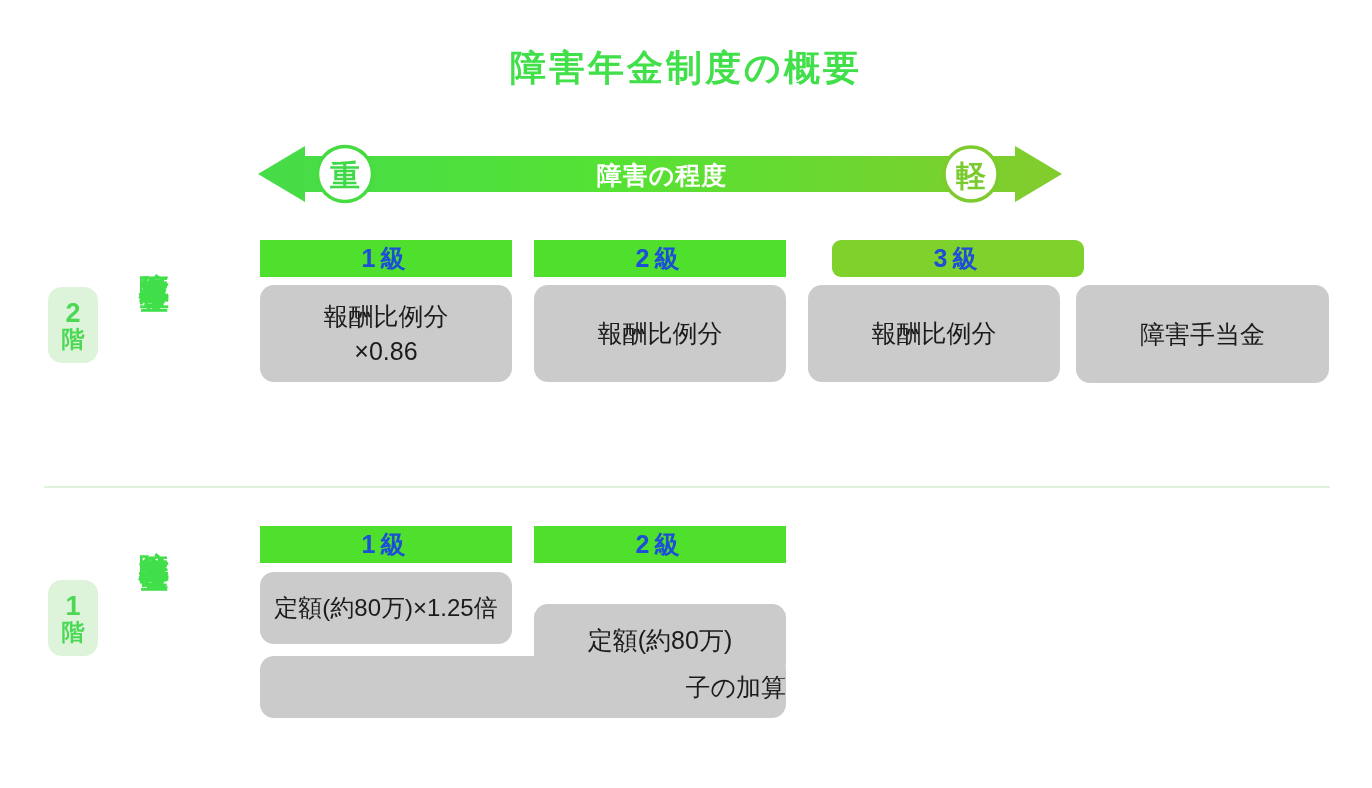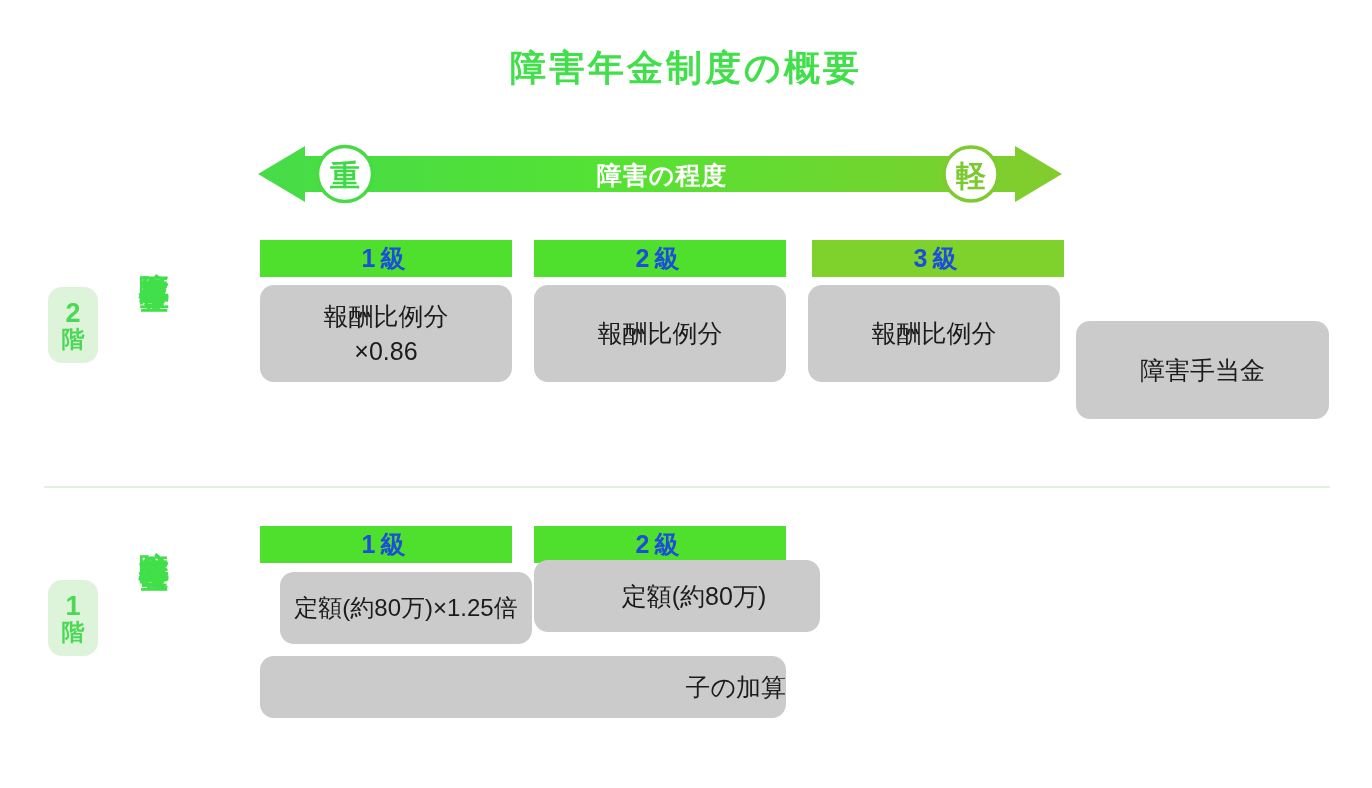--- a/index.html
+++ b/index.html
@@ -13,36 +13,36 @@
   }
   .arrow-svg{position:absolute;left:258px;top:142px;}
 
   .grade-header{
     position:absolute;width:252px;height:37px;background:#4fe02e;
     color:#1d4ed8;font-size:25px;font-weight:bold;letter-spacing:5px;
     display:flex;align-items:center;justify-content:center;
   }
   .gh-s1c1{left:260px;top:240px;}
   .gh-s1c2{left:534px;top:240px;}
-  .gh-s1c3{left:812px;top:240px;background:#7fd22b;}
+  .gh-s1c3{left:832px;top:240px;background:#7fd22b;border-radius:9px;}
   .gh-s2c1{left:260px;top:526px;}
   .gh-s2c2{left:534px;top:526px;}
 
   .gray-box{
     position:absolute;background:#cbcbcb;border-radius:14px;
     color:#1b1b1b;font-size:25px;line-height:1.4;text-align:center;
     display:flex;flex-direction:column;align-items:center;justify-content:center;
   }
   .gb-s1c1{left:260px;top:285px;width:252px;height:97px;}
   .gb-s1c2{left:534px;top:285px;width:252px;height:97px;}
   .gb-s1c3{left:808px;top:285px;width:252px;height:97px;}
-  .gb-s1c4{left:1076px;top:285px;width:253px;height:98px;margin-top:36px;}
+  .gb-s1c4{left:1076px;top:285px;width:253px;height:98px;}
   .gb-wide1{left:260px;top:397px;width:526px;height:57px;}
-  .gb-s2c1{left:260px;top:572px;width:252px;height:72px;font-size:24px;margin-left:20px;}
-  .gb-s2c2{left:534px;top:560px;width:252px;height:72px;padding-left:34px;}
+  .gb-s2c1{left:260px;top:572px;width:252px;height:72px;font-size:24px;}
+  .gb-s2c2{left:534px;top:604px;width:252px;height:72px;}
   .gb-wide2{left:260px;top:656px;width:526px;height:62px;align-items:flex-end;}
 
   .floor-badge{
     position:absolute;width:50px;height:76px;background:#def4da;border-radius:14px;
     color:#4bd854;font-weight:bold;
     display:flex;flex-direction:column;align-items:center;justify-content:center;
   }
   .fb-1{left:48px;top:287px;}
   .fb-2{left:48px;top:580px;}
   .floor-badge .num{font-size:27px;line-height:1.05;}

